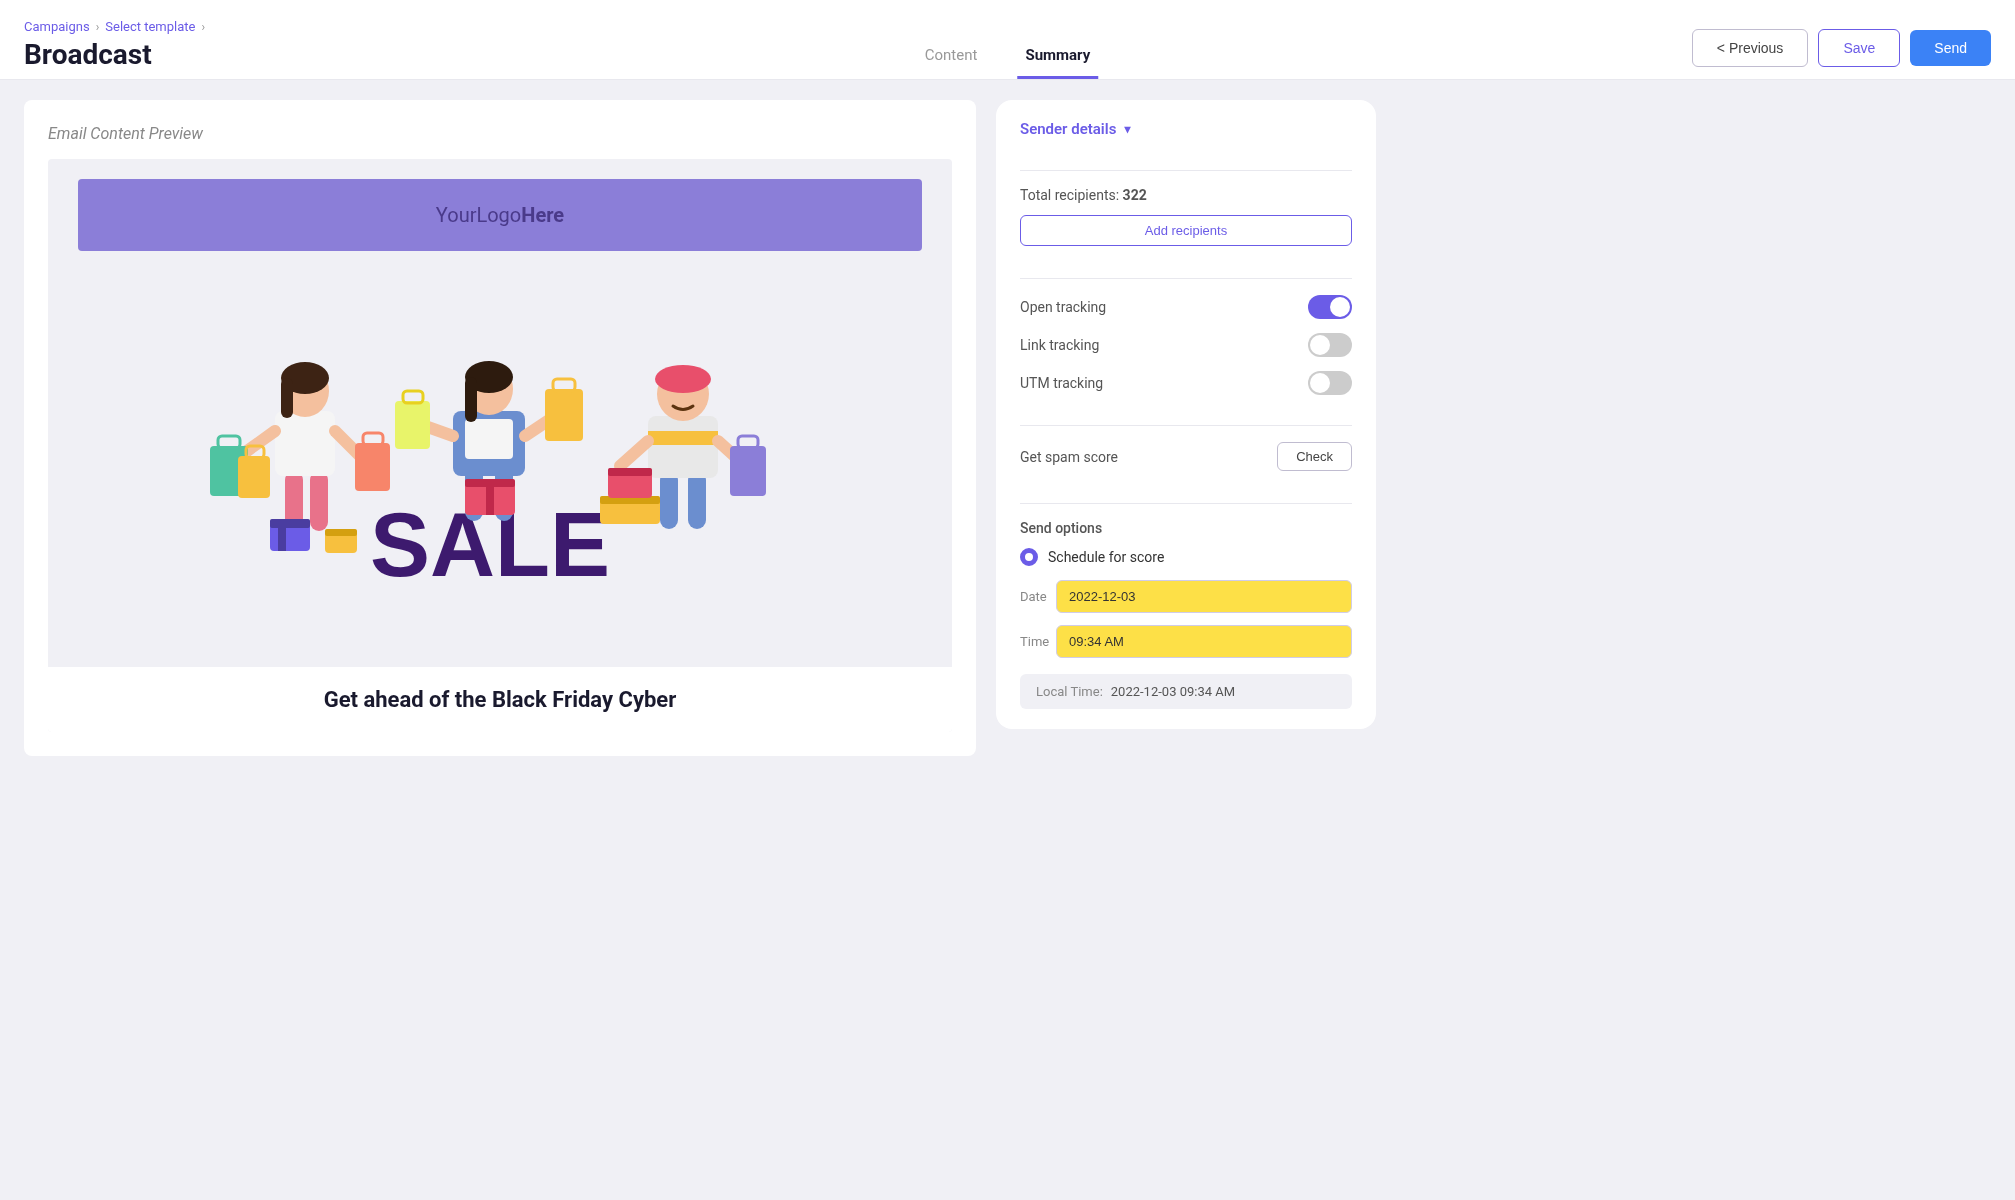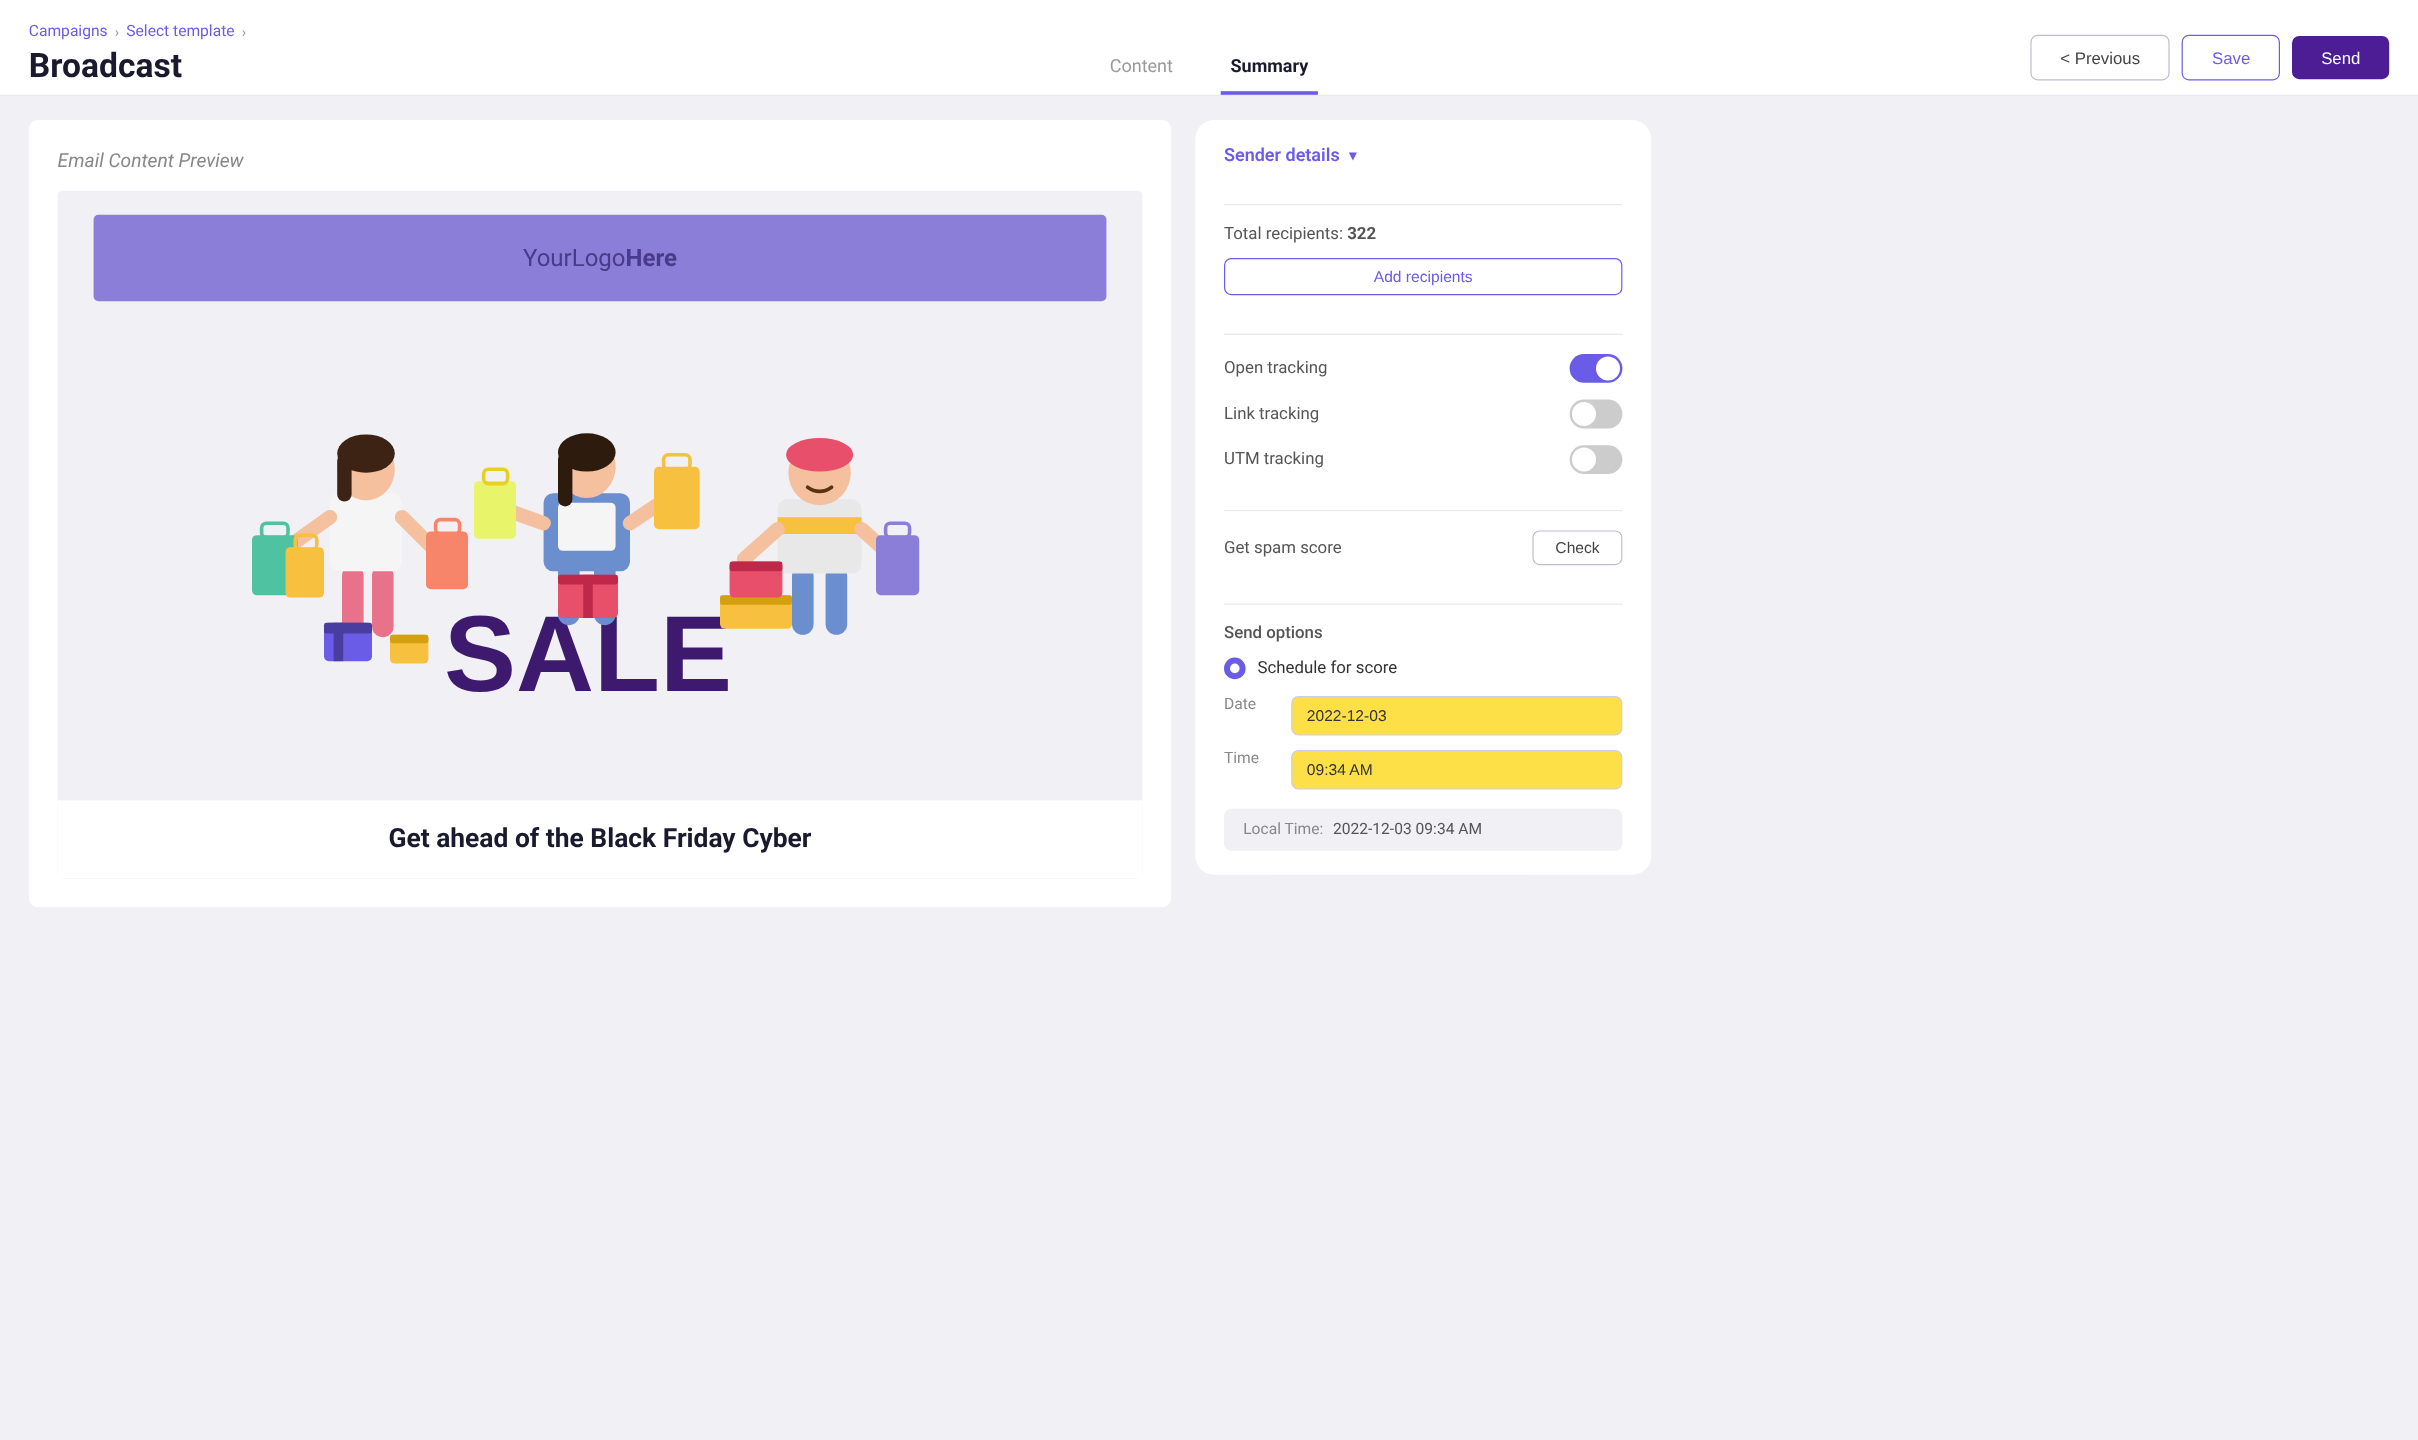--- a/index.html
+++ b/index.html
@@ -90,21 +90,21 @@
       display: flex;
       align-items: center;
       gap: 4px;
     }
     .btn-outline-purple {
       border: 1.5px solid #6b5ce7;
       background: #fff;
       color: #6b5ce7;
     }
     .btn-primary {
-      background: #4c1d95;
+      background: #3b82f6;
       color: #fff;
     }
 
     
     .main {
       display: flex;
       gap: 20px;
       padding: 20px 24px;
       max-width: 1400px;
     }
@@ -316,22 +316,22 @@
       background: #fff;
       flex-shrink: 0;
     }
     .radio-label {
       font-size: 14px;
       color: #333;
     }
 
     .date-time-row {
       display: flex;
-      align-items: flex-start;
-      gap: 20px;
+      align-items: center;
+      gap: 0;
       margin-bottom: 12px;
     }
     .field-label {
       font-size: 13px;
       color: #888;
       width: 36px;
       flex-shrink: 0;
     }
     .field-input {
       flex: 1;

